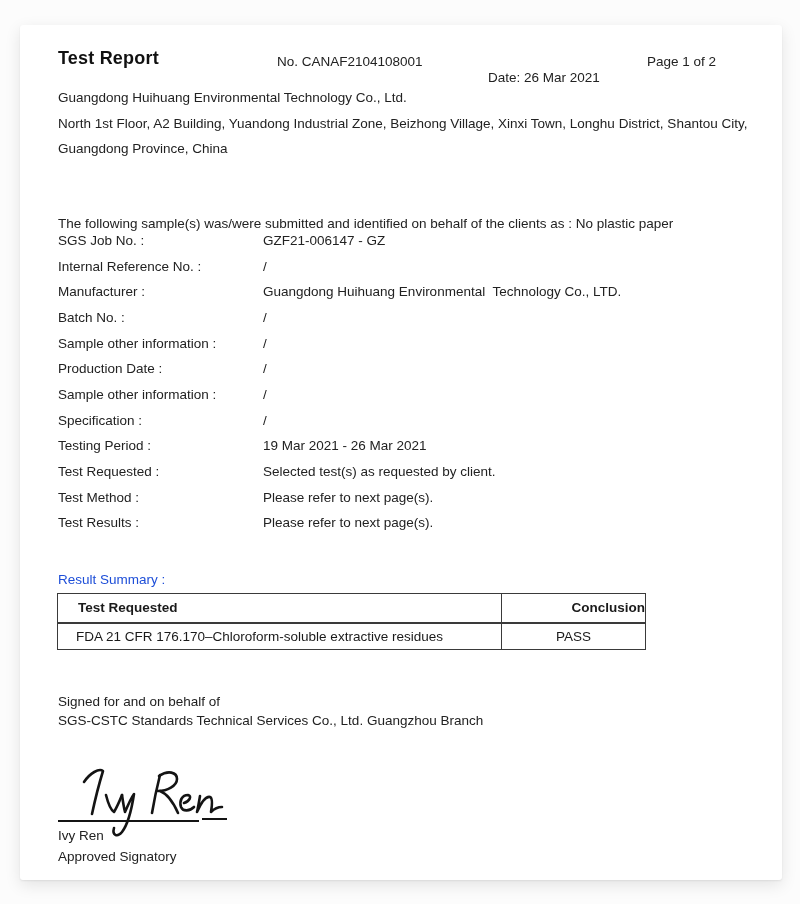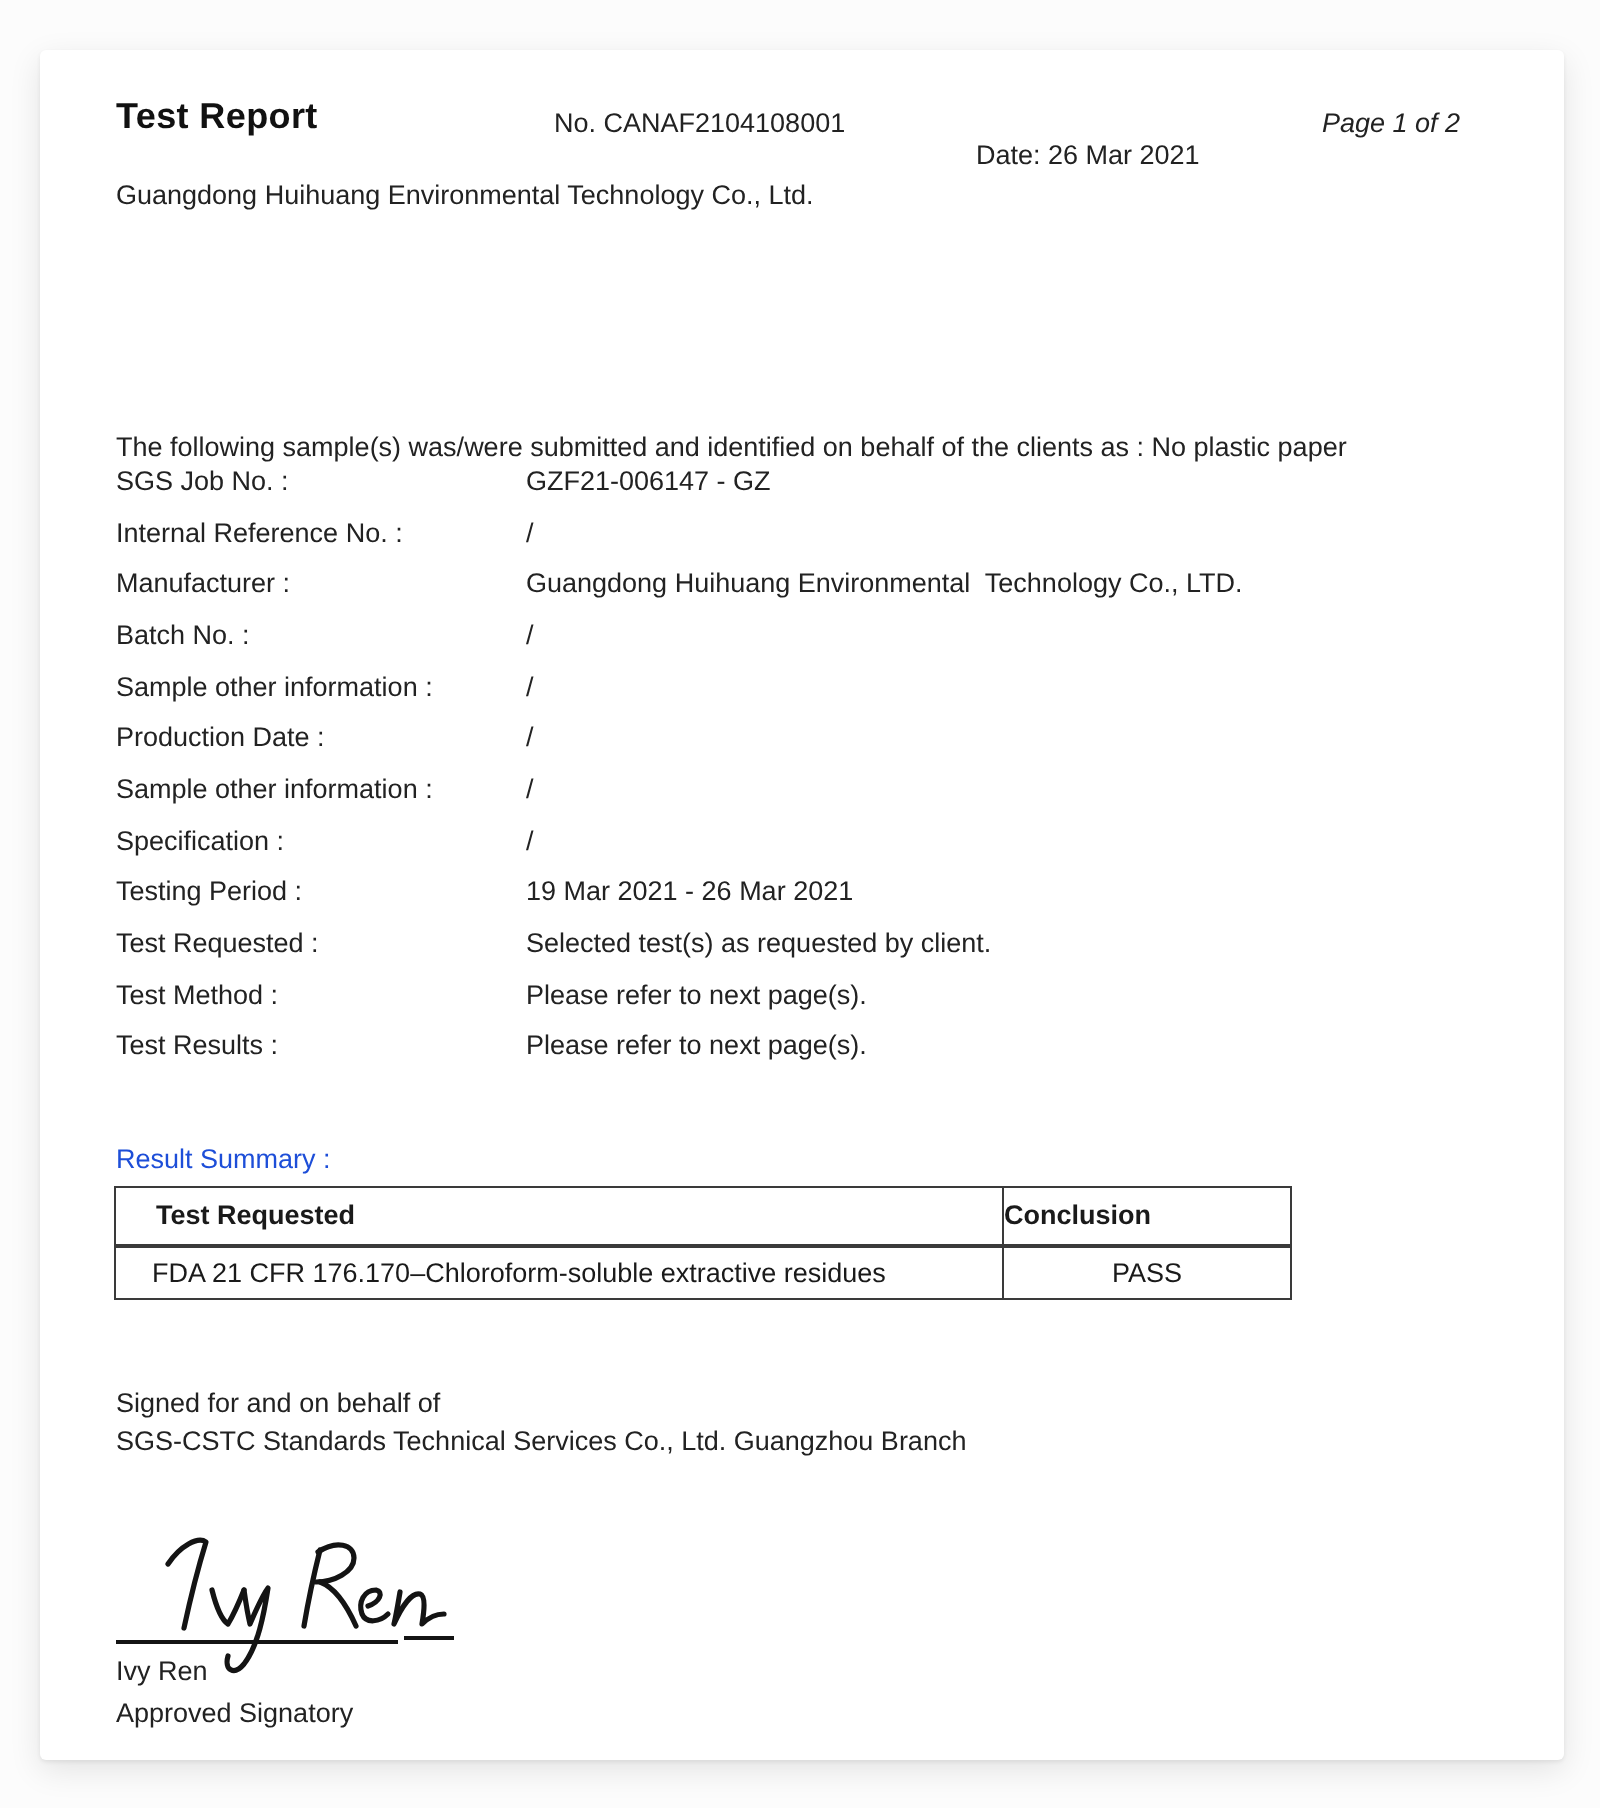--- a/index.html
+++ b/index.html
@@ -20,21 +20,21 @@
   }
   .abs { position: absolute; }
   .doc-title {
     left: 38px; top: 23px;
     font-size: 18px; font-weight: bold; color: #111;
     letter-spacing: 0.2px;
   }
   .meta { font-size: 13.5px; top: 29px; color: #222; }
   .meta-no   { left: 257px; }
   .meta-date { left: 468px; margin-top: 16px; }
-  .meta-page { left: 641px; font-style: italic; }
+  .meta-page { left: 627px; }
   .client-block {
     left: 38px; top: 60px; width: 696px;
     font-size: 13.5px; line-height: 25.5px; color: #222;
   }
   .intro {
     left: 38px; top: 186px; width: 700px;
     font-size: 13.5px; line-height: 25.5px; color: #222;
   }
   .details { left: 38px; top: 203px; width: 700px; }
   .detail-row {
@@ -52,21 +52,21 @@
     left: 37px; top: 568px; width: 589px;
     border-collapse: collapse;
     font-size: 13.5px; color: #1a1a1a;
   }
   .summary-table th, .summary-table td { border: 1.5px solid #3a3a3a; }
   .summary-table th {
     border-bottom: 2px solid #3a3a3a;
     font-weight: bold; text-align: left;
     height: 29px; padding-left: 20px;
   }
-  .summary-table th.conclusion-col { text-align: left; padding-left: 0; width: 144px; }
+  .summary-table th.conclusion-col { text-align: right; padding-left: 0; width: 144px; }
   .summary-table td { height: 27px; padding-left: 18px; margin-top: 15px; }
   .summary-table td.conclusion-cell { text-align: center; padding-left: 0; }
   .signoff {
     left: 38px; top: 668px; width: 650px;
     font-size: 13.5px; line-height: 18.5px; color: #222;
   }
   .signature-svg { left: 48px; top: 735px; }
   .sig-line-1 { left: 38px; top: 795px; width: 141px; height: 2px; background: #141414; }
   .sig-line-2 { left: 182px; top: 793px; width: 25px; height: 2px; background: #141414; }
   .signatory-block {
@@ -79,20 +79,21 @@
 
 <div class="page">
 
   <div class="abs doc-title">Test Report</div>
   <div class="abs meta meta-no">No. CANAF2104108001</div>
   <div class="abs meta meta-date">Date: 26 Mar 2021</div>
   <div class="abs meta meta-page">Page 1 of 2</div>
 
   <div class="abs client-block">
     <div>Guangdong Huihuang Environmental Technology Co., Ltd.</div>
+    <div>North 1st Floor, A2 Building, Yuandong Industrial Zone, Beizhong Village, Xinxi Town, Longhu District, Shantou City, Guangdong Province, China</div>
   </div>
 
   <div class="abs intro">The following sample(s) was/were submitted and identified on behalf of the clients as : No plastic paper</div>
 
   <div class="abs details">
     <div class="detail-row">
       <span class="detail-label">SGS Job No. :</span><span class="detail-value">GZF21-006147 - GZ</span>
     </div>
     <div class="detail-row">
       <span class="detail-label">Internal Reference No. :</span><span class="detail-value">/</span>

